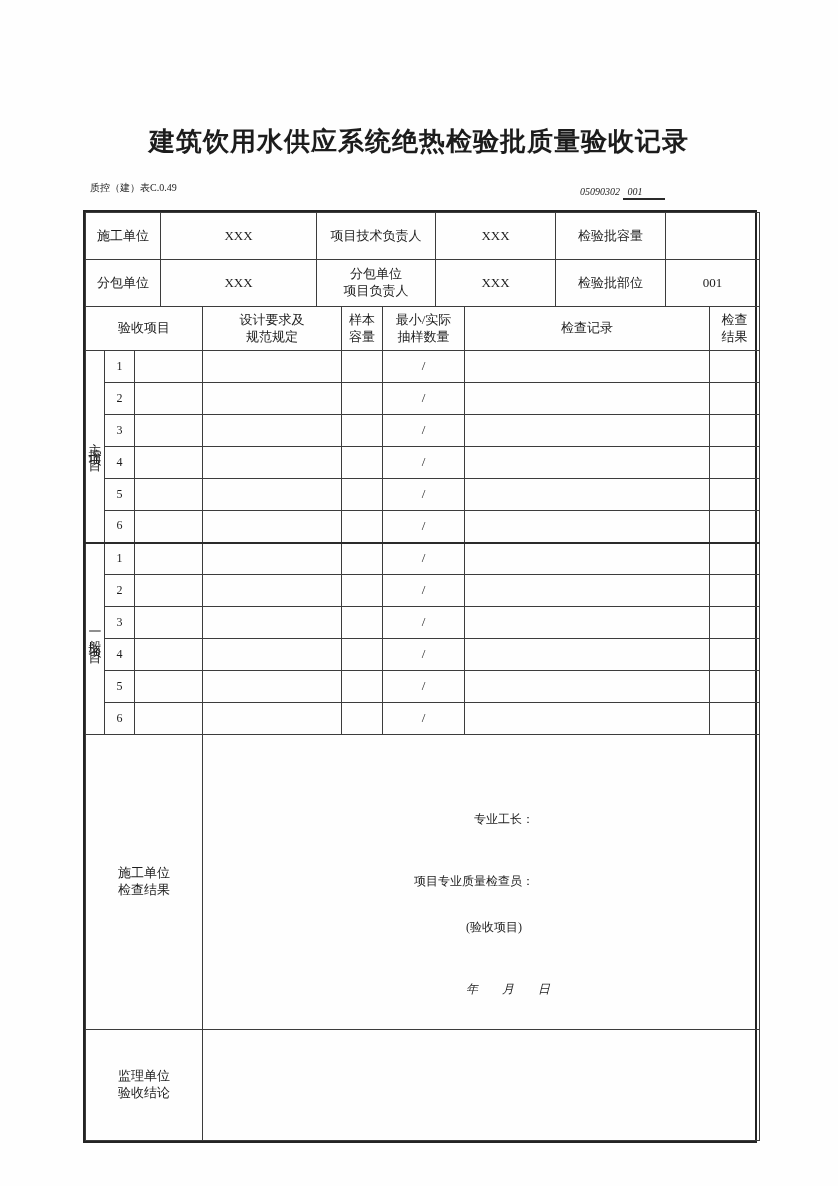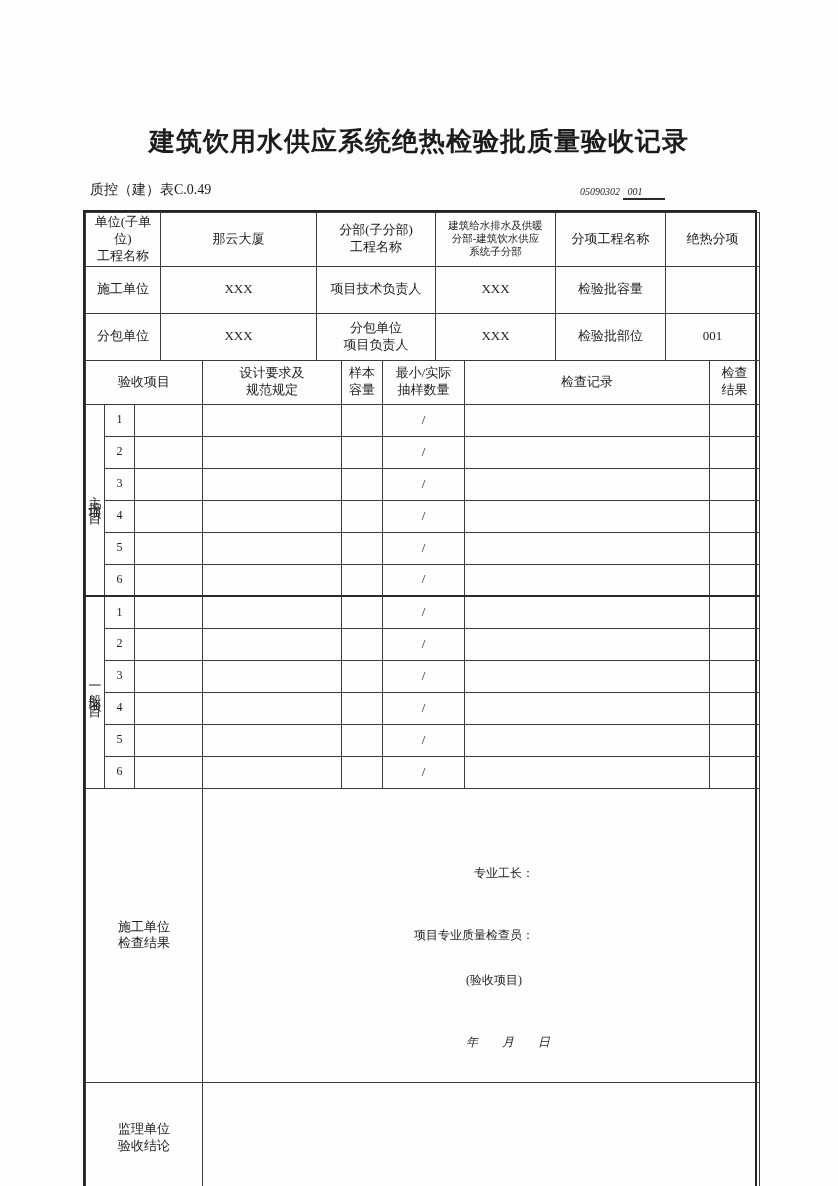--- a/index.html
+++ b/index.html
@@ -6,21 +6,21 @@
   html,body { background:#ffffff; }
   .page {
     width:838px; height:1186px; position:relative; background:#fefefe;
     font-family:"Liberation Serif","DejaVu Serif",serif; color:#1c1c1c;
   }
   .doc-title {
     position:absolute; top:124px; left:0; width:100%;
     text-align:center; font-size:26px; font-weight:700; letter-spacing:1px;
     font-family:"Liberation Sans","DejaVu Sans",sans-serif;
   }
-  .form-code { position:absolute; top:181px; left:90px; font-size:14px; }
+  .form-code { position:absolute; top:181px; left:90px; font-size:10px; }
   .doc-number { position:absolute; top:186px; left:580px; font-size:10px;font-style:italic; }
   .doc-serial { border-bottom:2px solid #2a2a2a; padding:0 22px 1px 5px; }
 
   .table-wrap {
     position:absolute; left:83px; top:210px; width:674px;
     border:2px solid #242424;
   }
   table { border-collapse:collapse; table-layout:fixed; width:100%; }
   table + table { margin-top:-1px; }
   td {
@@ -70,32 +70,20 @@
     <table class="info-table">
       <colgroup>
         <col style="width:75px">
           <col style="width:156px">
           <col style="width:119px">
         <col style="width:120px">
           <col style="width:110px">
           <col style="width:94px">
       </colgroup>
       <tbody>
-          <tr class="ir1">
-        <td>单位(子单位)
-工程名称</td>
-        <td>那云大厦</td>
-        <td>分部(子分部)
-工程名称</td>
-        <td class="cell-small">建筑给水排水及供暖
-分部-建筑饮水供应
-系统子分部</td>
-        <td>分项工程名称</td>
-        <td>绝热分项</td>
-      </tr>
       <tr class="ir2">
         <td>施工单位</td>
         <td>XXX</td>
         <td>项目技术负责人</td>
         <td>XXX</td>
         <td>检验批容量</td>
         <td></td>
       </tr>
       <tr class="ir3">
         <td>分包单位</td>

